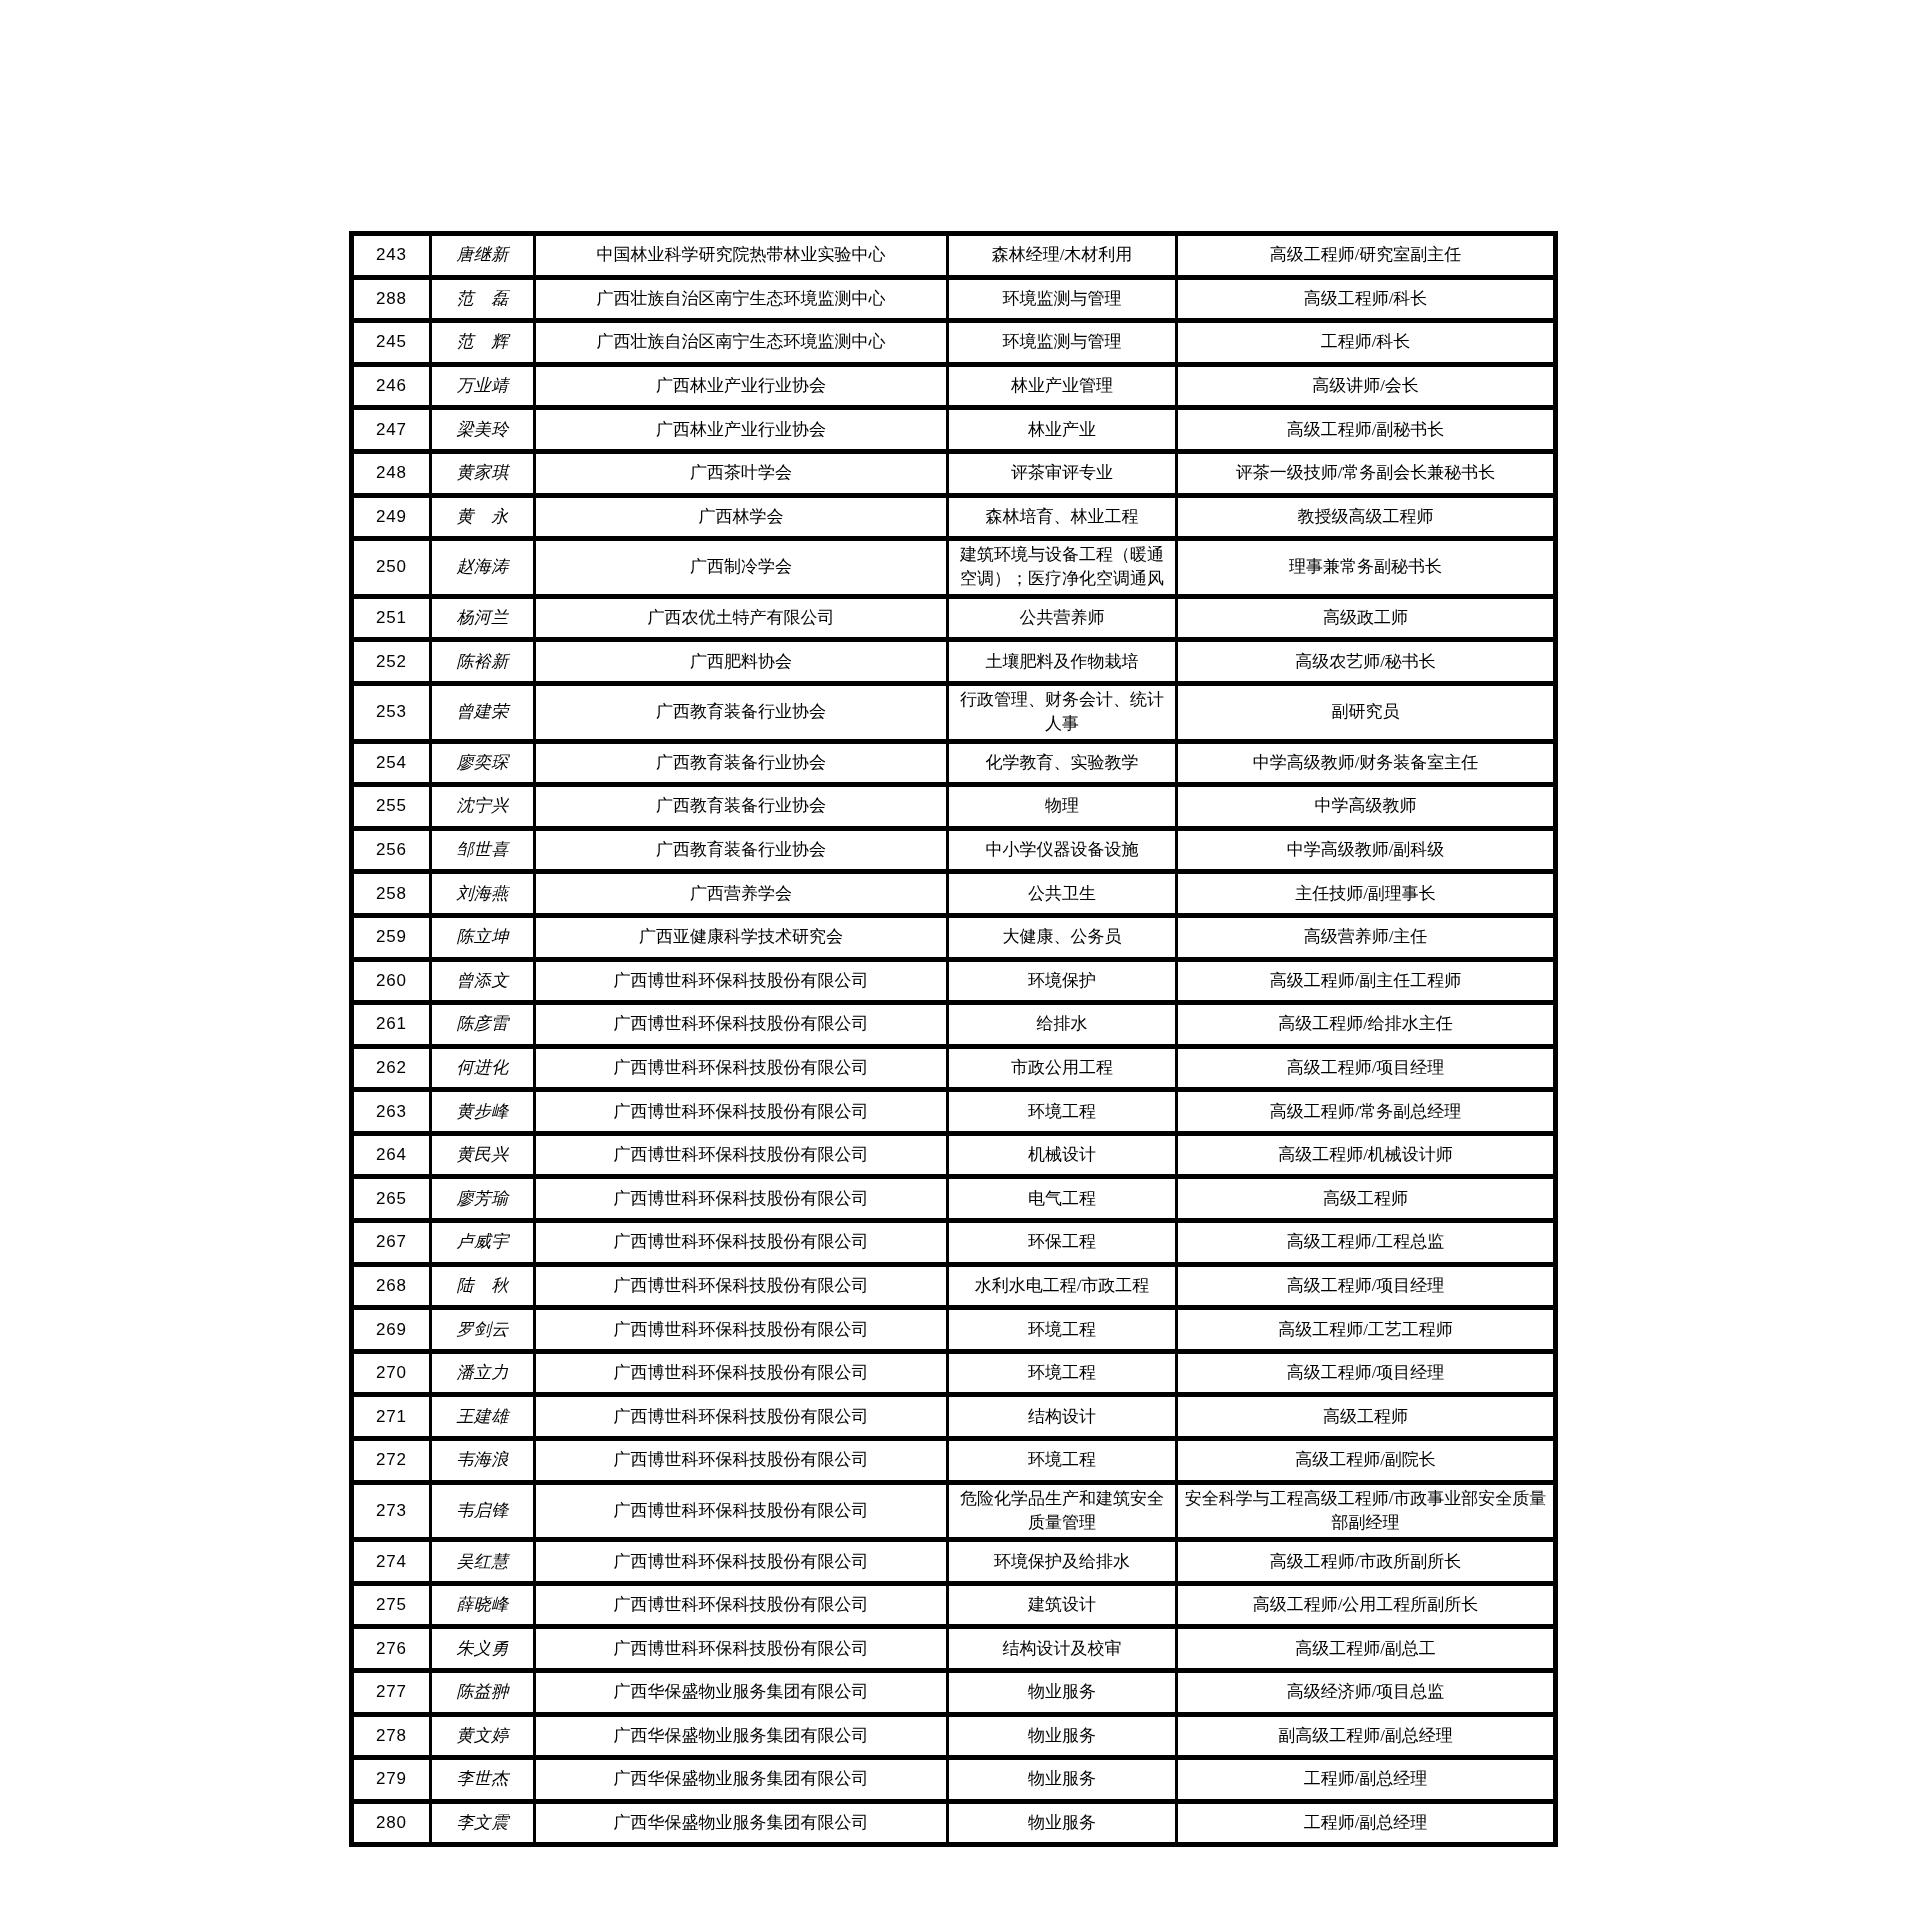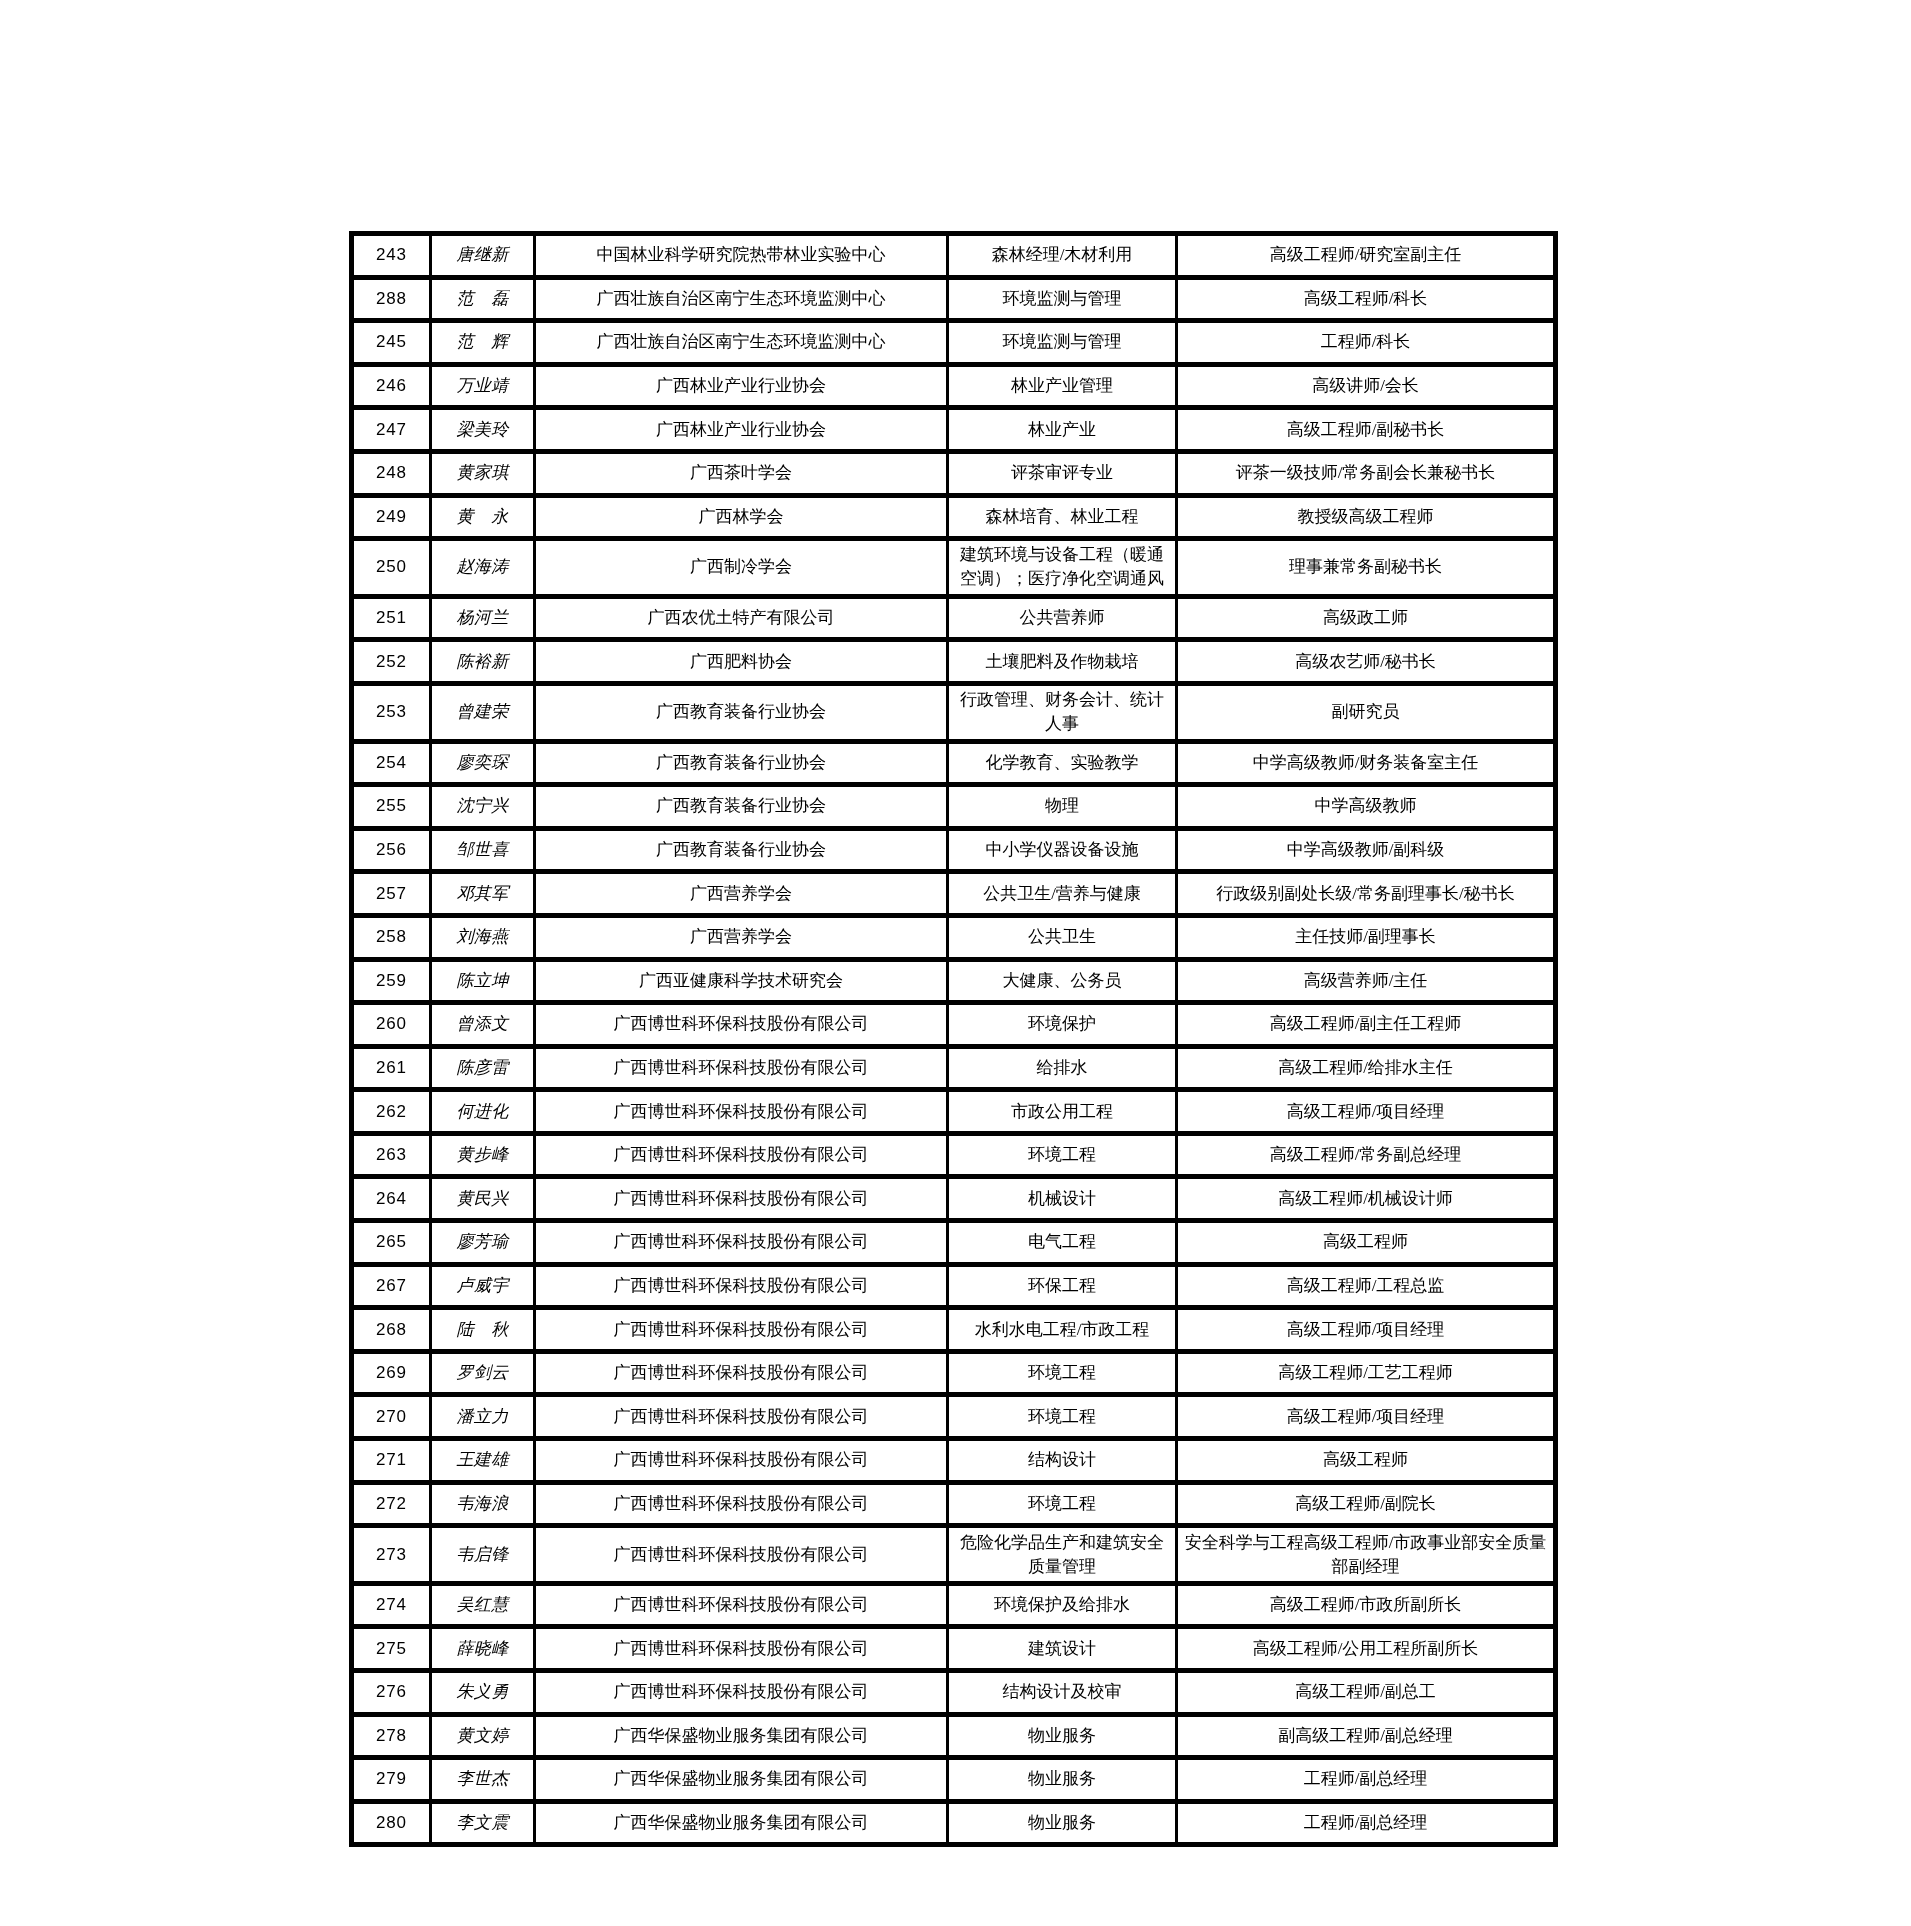--- a/index.html
+++ b/index.html
@@ -159,27 +159,20 @@
           <td class="c-title">中学高级教师</td>
         </tr>
         <tr>
           <td class="c-no">256</td>
           <td class="c-name">邹世喜</td>
           <td class="c-org">广西教育装备行业协会</td>
           <td class="c-spec">中小学仪器设备设施</td>
           <td class="c-title">中学高级教师/副科级</td>
         </tr>
         <tr>
-          <td class="c-no">257</td>
-          <td class="c-name">邓其军</td>
-          <td class="c-org">广西营养学会</td>
-          <td class="c-spec">公共卫生/营养与健康</td>
-          <td class="c-title">行政级别副处长级/常务副理事长/秘书长</td>
-        </tr>
-        <tr>
           <td class="c-no">258</td>
           <td class="c-name">刘海燕</td>
           <td class="c-org">广西营养学会</td>
           <td class="c-spec">公共卫生</td>
           <td class="c-title">主任技师/副理事长</td>
         </tr>
         <tr>
           <td class="c-no">259</td>
           <td class="c-name">陈立坤</td>
           <td class="c-org">广西亚健康科学技术研究会</td>
@@ -290,20 +283,27 @@
           <td class="c-org">广西博世科环保科技股份有限公司</td>
           <td class="c-spec">建筑设计</td>
           <td class="c-title">高级工程师/公用工程所副所长</td>
         </tr>
         <tr>
           <td class="c-no">276</td>
           <td class="c-name">朱义勇</td>
           <td class="c-org">广西博世科环保科技股份有限公司</td>
           <td class="c-spec">结构设计及校审</td>
           <td class="c-title">高级工程师/副总工</td>
+        </tr>
+        <tr>
+          <td class="c-no">277</td>
+          <td class="c-name">陈益翀</td>
+          <td class="c-org">广西华保盛物业服务集团有限公司</td>
+          <td class="c-spec">物业服务</td>
+          <td class="c-title">高级经济师/项目总监</td>
         </tr>
         <tr>
           <td class="c-no">278</td>
           <td class="c-name">黄文婷</td>
           <td class="c-org">广西华保盛物业服务集团有限公司</td>
           <td class="c-spec">物业服务</td>
           <td class="c-title">副高级工程师/副总经理</td>
         </tr>
         <tr>
           <td class="c-no">279</td>

